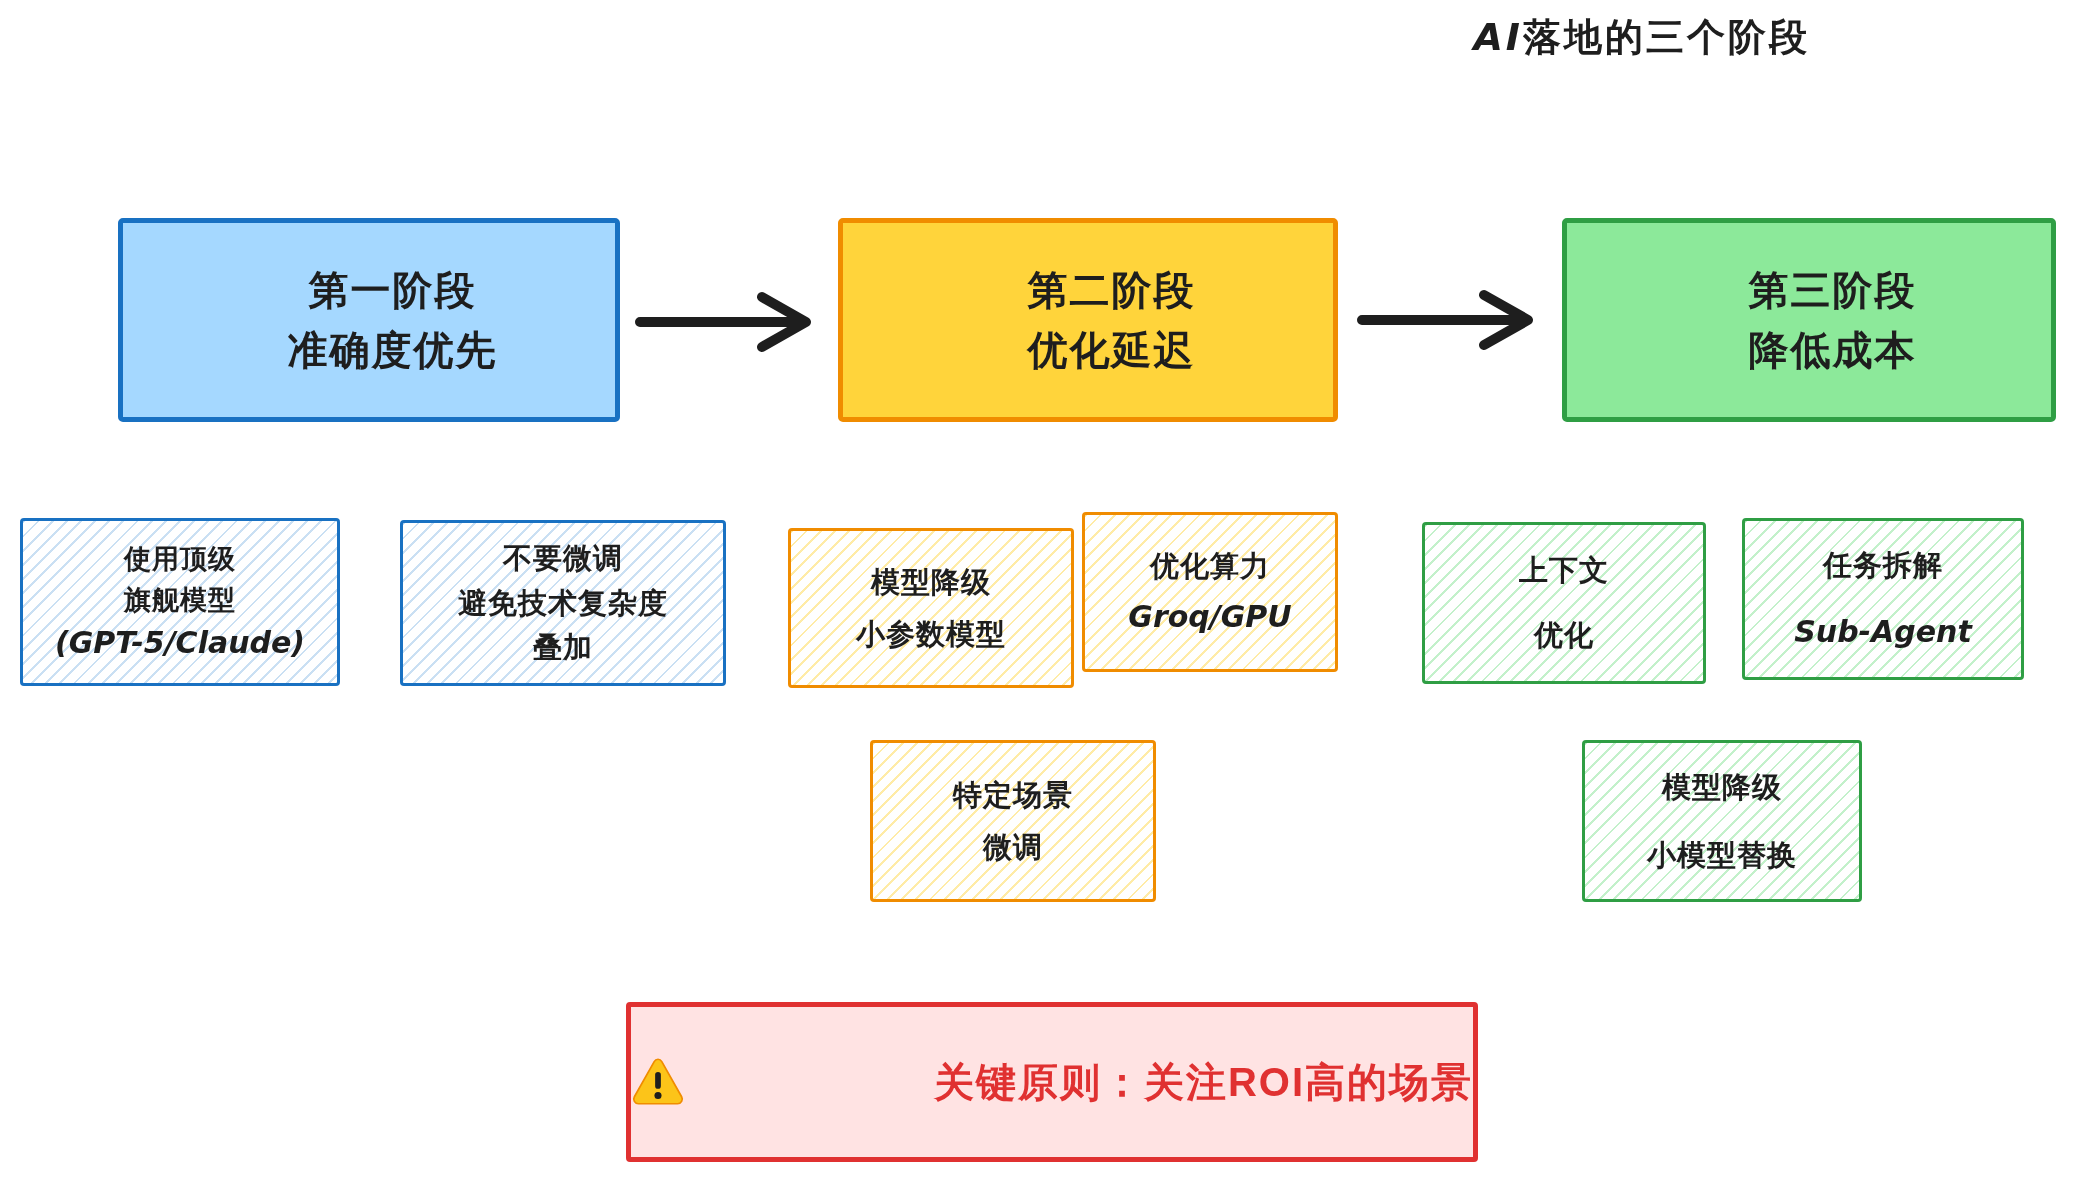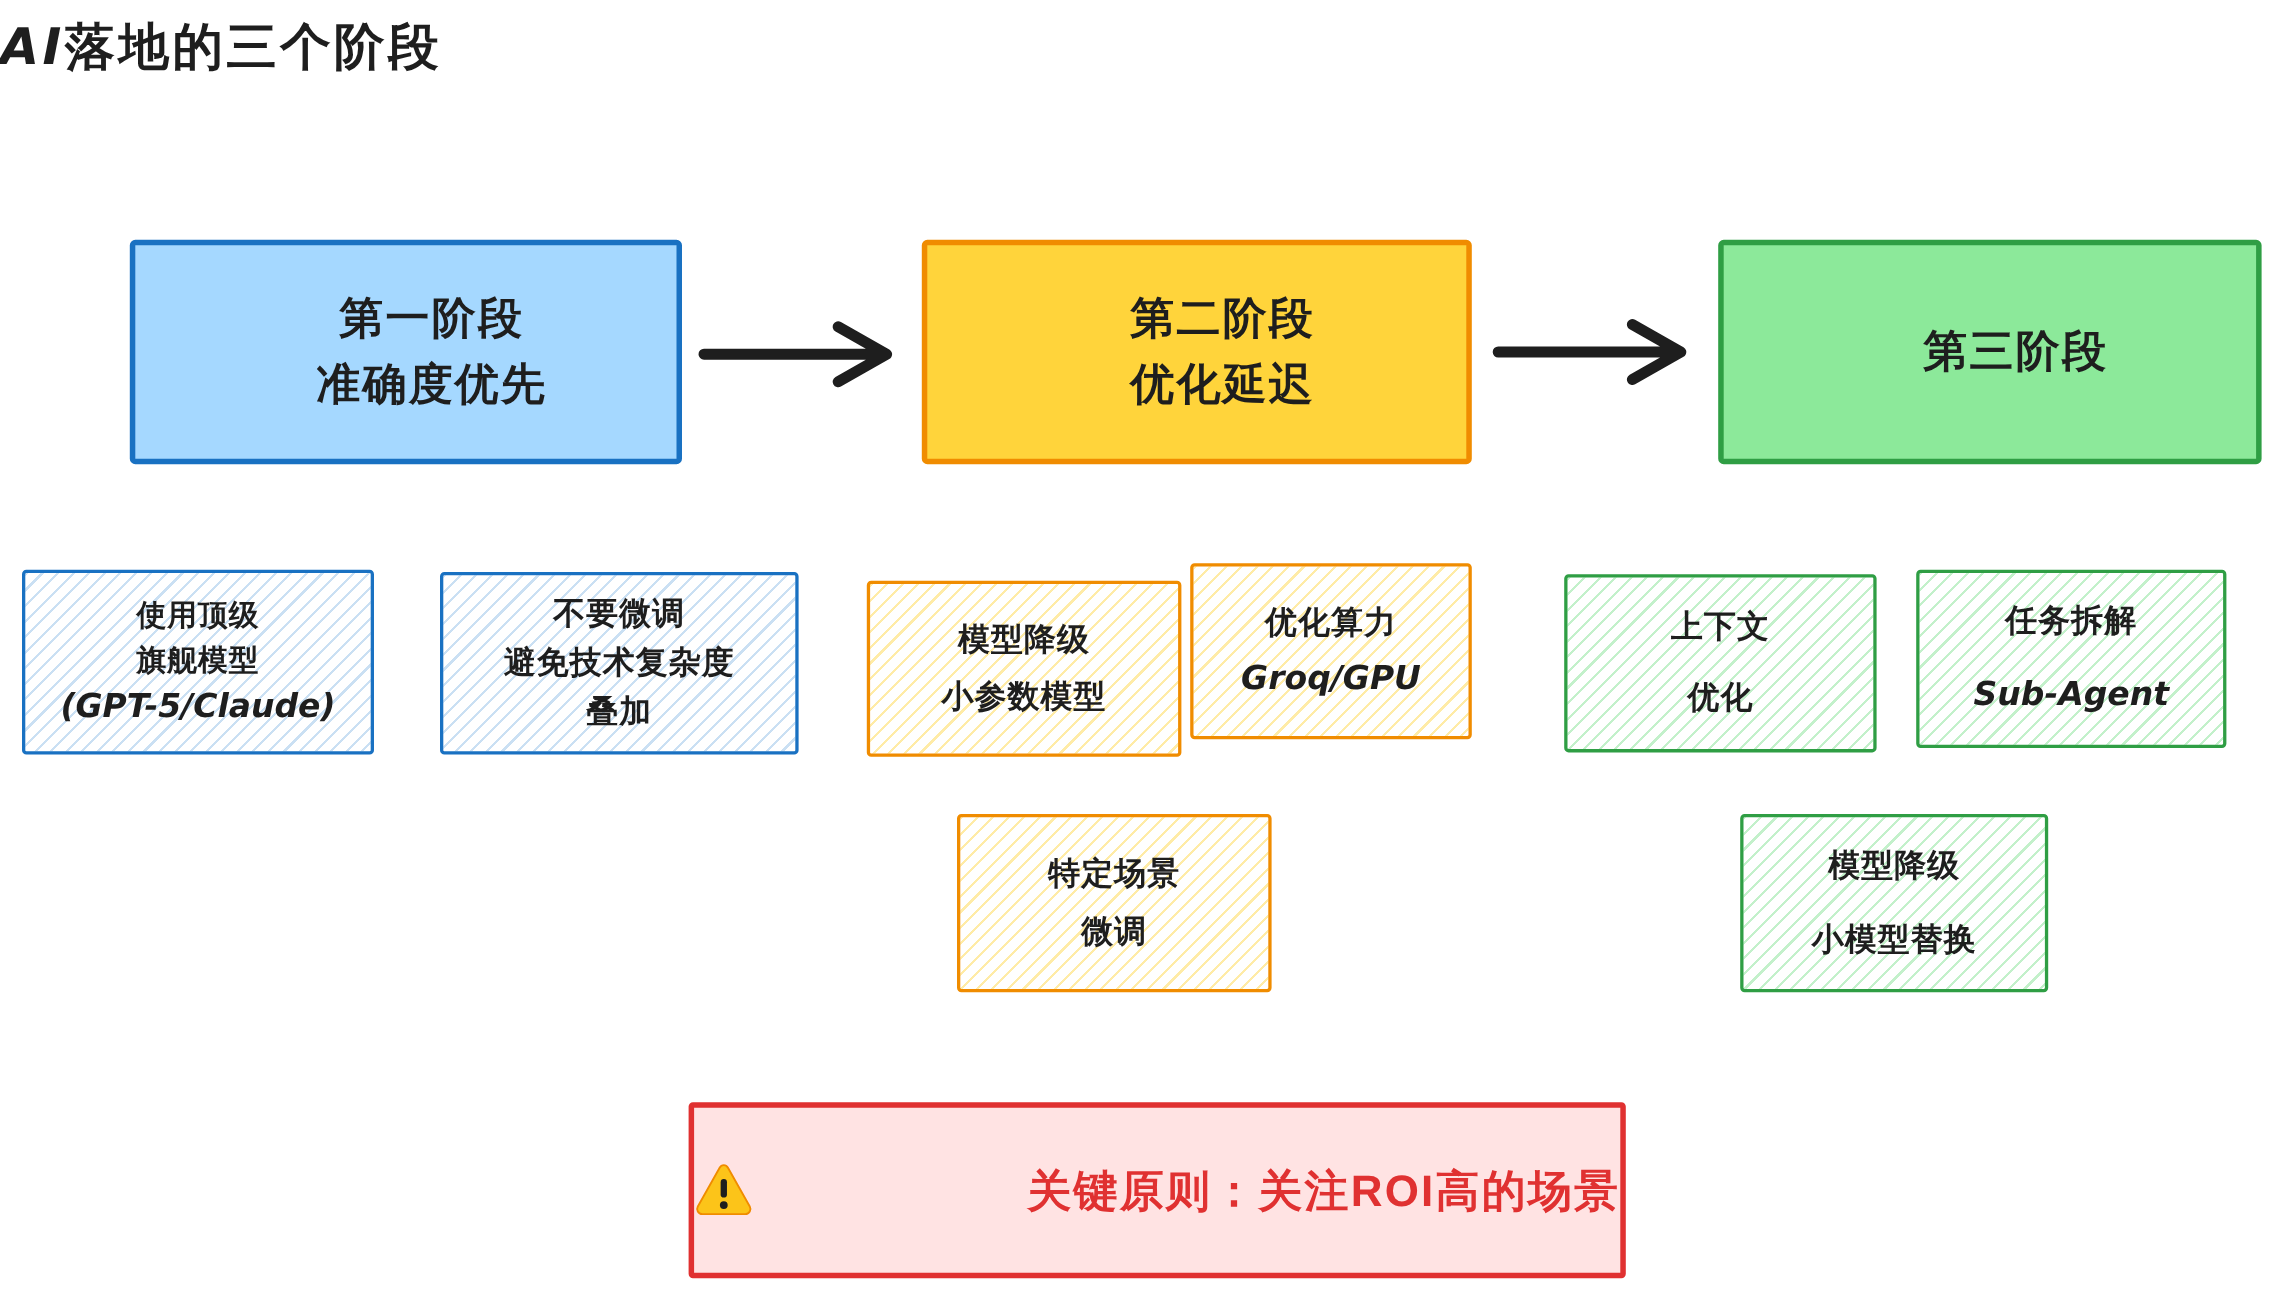--- a/index.html
+++ b/index.html
@@ -12,22 +12,22 @@
     height: 1180px;
     background: #ffffff;
     overflow: hidden;
   }
 
   
   .title {
     position: absolute;
     left: 0; top: 12px;
     width: 1810px;
-    text-align: left;
-    font-size: 46px;
+    text-align: right;
+    font-size: 38px;
     font-weight: 700;
     letter-spacing: 3px;
     color: #1e1e1e;
   }
   .hand {
     font-family: "DejaVu Sans", sans-serif;
     font-style: italic;
     font-weight: 700;
   }
 
@@ -144,20 +144,21 @@
     <span class="line">第二阶段</span>
     <span class="line">优化延迟</span>
   </div>
 
   <svg class="arrow arrow-2" width="204" height="80" viewBox="0 0 204 80">
     <path d="M10 40 H168 M132 15 L176 40 L132 65" stroke="#1e1e1e" stroke-width="10" fill="none" stroke-linecap="round" stroke-linejoin="round"></path>
   </svg>
 
   <div class="stage stage-3">
     <span class="line">第三阶段</span>
+    <span class="line">降低成本</span>
   </div>
 
   <div class="note blue note-0">
     <span class="line">使用顶级</span>
     <span class="line">旗舰模型</span>
     <span class="line hand">(GPT-5/Claude)</span>
   </div>
 
   <div class="note blue note-1">
     <span class="line">不要微调</span>

